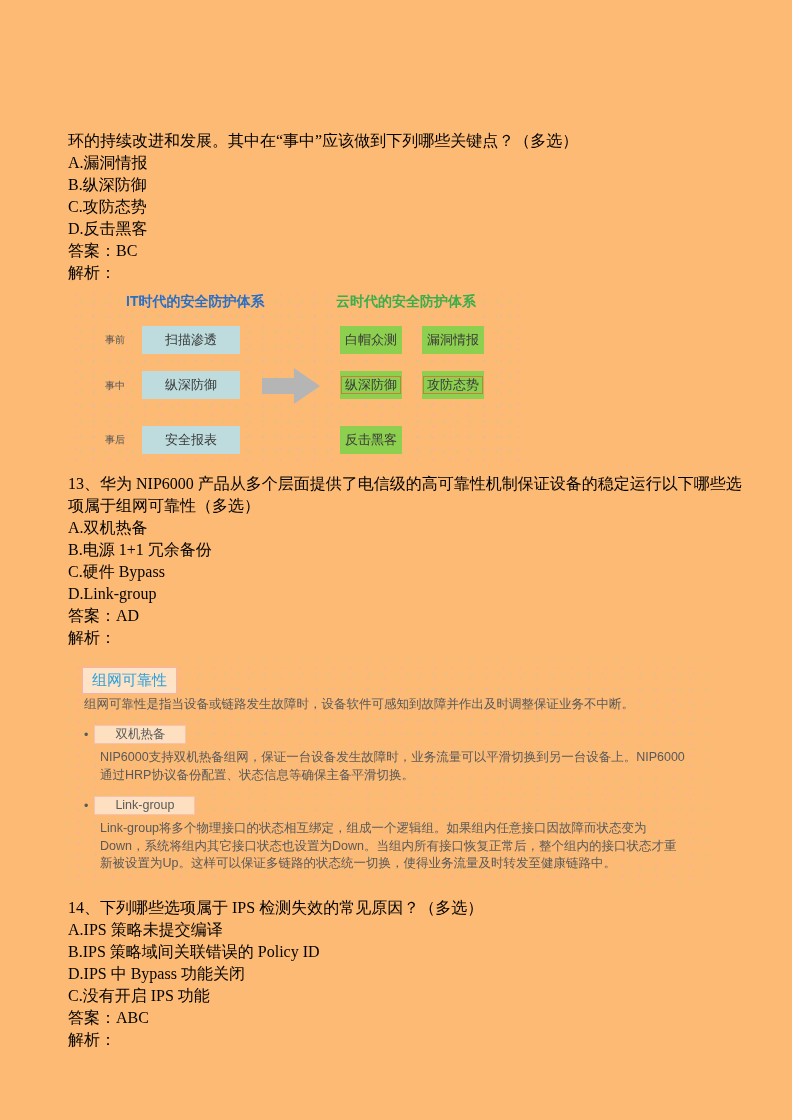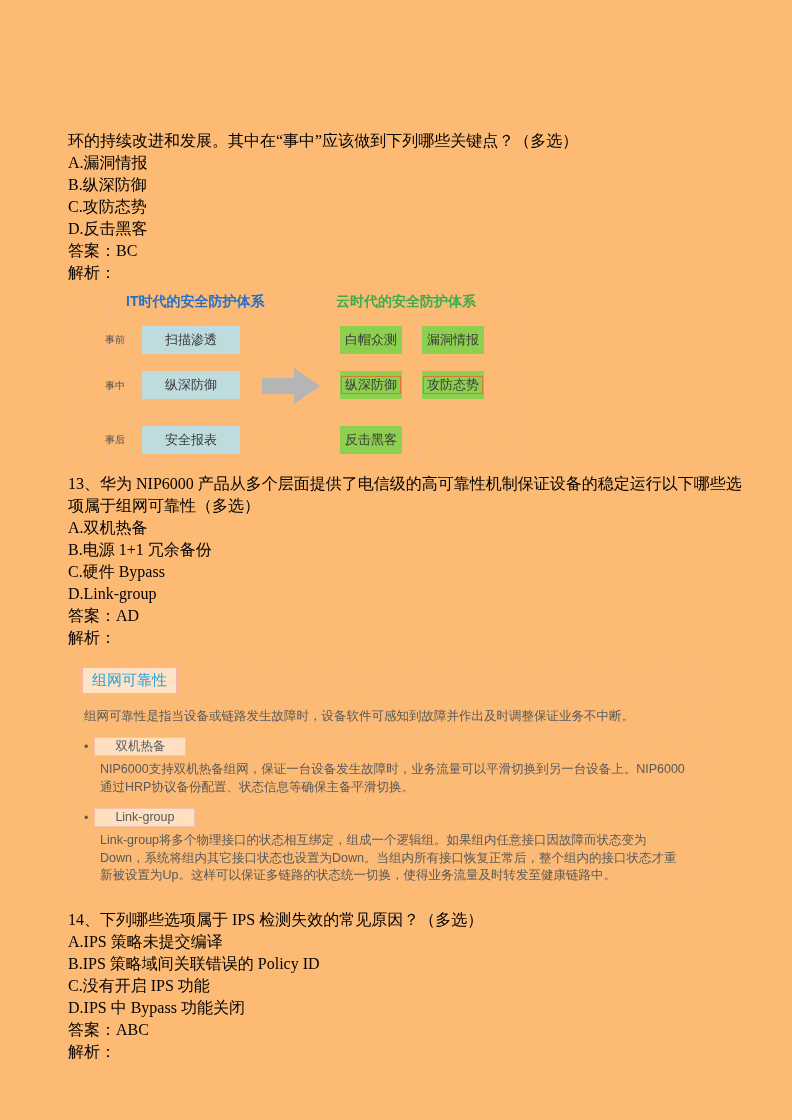--- a/index.html
+++ b/index.html
@@ -37,21 +37,21 @@
     position:relative;width:625px;margin:10px 0 12px 0;padding:8px 0 12px 14px;
     font-family:"Liberation Sans","DejaVu Sans",sans-serif;color:#595959;
     background-image:
       radial-gradient(circle,rgba(246,160,200,0.30) 1px,transparent 1.2px),
       radial-gradient(circle,rgba(150,220,150,0.26) 1px,transparent 1.2px);
     background-size:17px 11px,13px 15px;
     background-position:2px 3px,8px 8px;
   }
   .shot-heading{display:inline-block;border:1px solid #f1b3b3;color:#2e9fd8;
     font-size:15px;padding:3px 9px;background:rgba(255,255,255,0.6);}
-  .shot-intro{font-size:12.5px;line-height:18px;margin:13px 0 0 2px;}
+  .shot-intro{font-size:12.5px;line-height:18px;margin:1px 0 0 2px;}
   .shot-bullet{margin:12px 0 0 2px;font-size:12.5px;display:flex;align-items:center;}
   .shot-bullet .dot{margin-right:6px;color:#595959;}
   .shot-bullet .tag{border:1px solid #f4c3b0;padding:0 20px;line-height:17px;background:rgba(255,255,255,0.55);}
   .shot-body{font-size:12.5px;line-height:17.5px;margin:5px 0 0 18px;width:588px;}
 </style>
 </head>
 <body>
 
 <div class="page">
   <div class="content">
@@ -112,20 +112,20 @@
         <span class="dot">•</span>
         <span class="tag">Link-group</span>
       </div>
       <p class="shot-body">Link-group将多个物理接口的状态相互绑定，组成一个逻辑组。如果组内任意接口因故障而状态变为Down，系统将组内其它接口状态也设置为Down。当组内所有接口恢复正常后，整个组内的接口状态才重新被设置为Up。这样可以保证多链路的状态统一切换，使得业务流量及时转发至健康链路中。</p>
     </figure>
 
     <section class="qblock">
       <div class="qtext">14、下列哪些选项属于 IPS 检测失效的常见原因？（多选）</div>
       <div class="qtext">A.IPS 策略未提交编译</div>
       <div class="qtext">B.IPS 策略域间关联错误的 Policy ID</div>
+      <div class="qtext">D.IPS 中 Bypass 功能关闭</div>
       <div class="qtext">C.没有开启 IPS 功能</div>
-      <div class="qtext">D.IPS 中 Bypass 功能关闭</div>
       <div class="qtext">答案：ABC</div>
       <div class="qtext">解析：</div>
     </section>
 
   </div>
 </div>
 
 </body></html>

